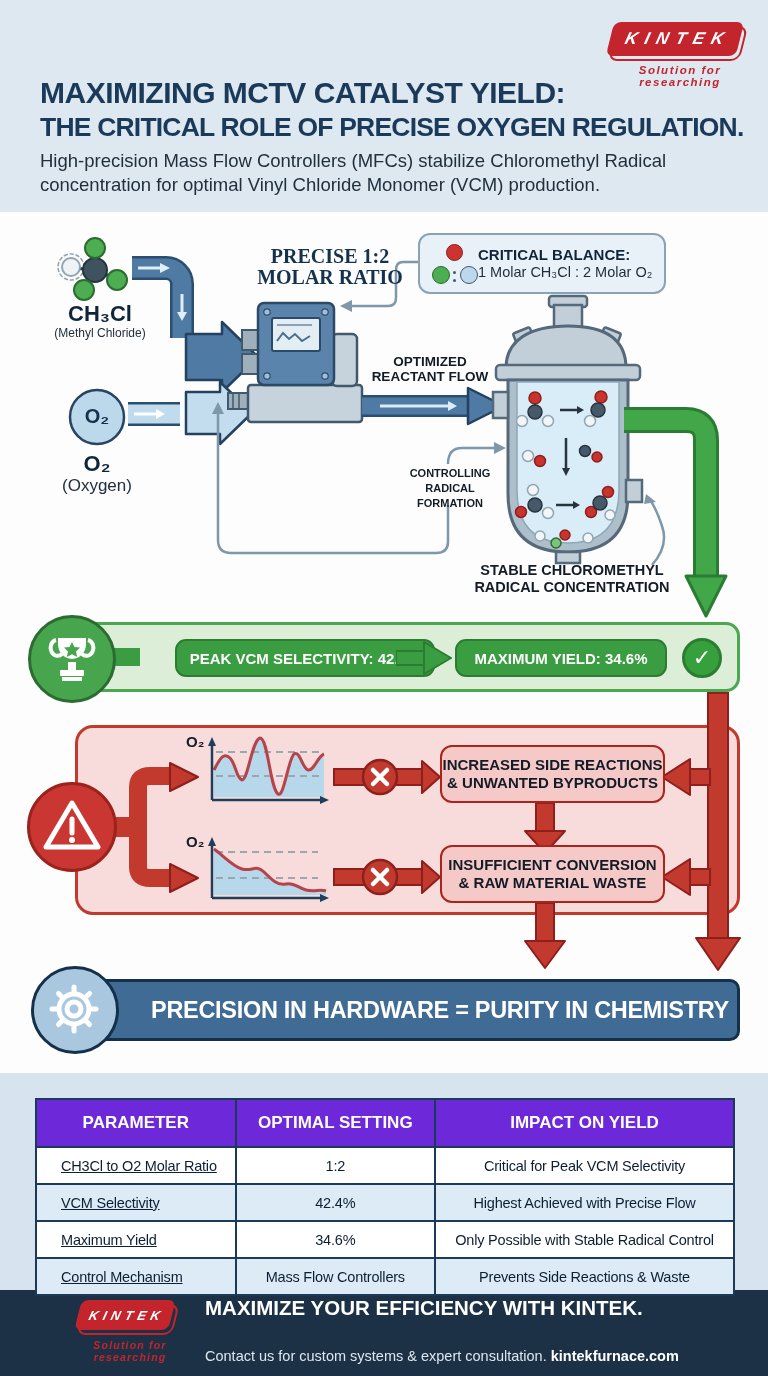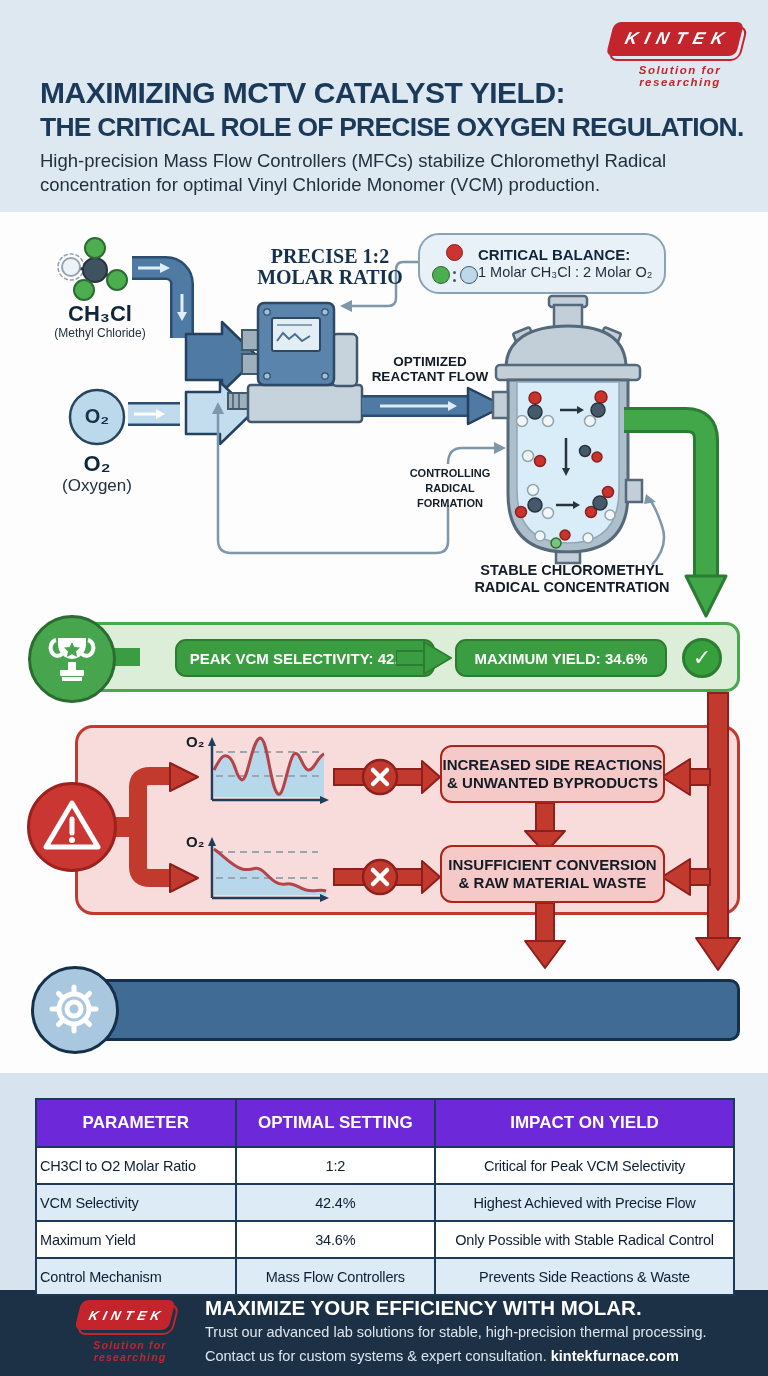--- a/index.html
+++ b/index.html
@@ -21,21 +21,21 @@
      border:2px solid #c4242c;border-radius:9px;z-index:-1;}
   .logo-letters{color:#fff;font-weight:bold;font-style:italic;}
   .logo-tag{color:#c4242c;font-style:italic;font-weight:bold;}
   
   .title1{left:40px;top:76px;font-size:30px;font-weight:bold;letter-spacing:-0.5px;}
   .title2{left:40px;top:112px;font-size:26.5px;font-weight:bold;letter-spacing:-0.8px;}
   .subtitle{left:40px;top:149px;width:700px;font-size:18.5px;line-height:1.32;color:#22303d;}
   
   .dlabel{font-weight:bold;color:#14324d;}
   .critical-box{left:418px;top:233px;width:244px;height:57px;background:#e9f1f8;
-     border:2px solid #8aa2b5;border-radius:21px;display:flex;align-items:center;}
+     border:2px solid #8aa2b5;border-radius:12px;display:flex;align-items:center;}
   .cb-icons{width:58px;height:46px;position:relative;flex:0 0 auto;}
   .dot{position:absolute;border-radius:50%;}
   .cb-text{font-size:14.5px;color:#1e2b38;line-height:19px;}
   .cb-title{font-weight:bold;font-size:15px;color:#10253a;}
   
   .gbanner{left:60px;top:622px;width:680px;height:70px;background:#dcedd8;
      border:3px solid #4aa84f;border-radius:14px;box-sizing:border-box;}
   .gcircle{left:28px;top:615px;width:88px;height:88px;border-radius:50%;background:#47a64d;
      border:3px solid #2c6b31;box-sizing:border-box;}
   .gpill{height:38px;background:#3b9d41;border:2px solid #2c7d31;border-radius:11px;
@@ -59,21 +59,21 @@
      border:3.5px solid #14304b;box-sizing:border-box;}
   .btext{left:140px;top:979px;width:600px;height:62px;line-height:62px;text-align:center;
      color:#fff;font-weight:bold;font-size:23.5px;letter-spacing:-0.3px;}
   
   table.ptable{position:absolute;left:35px;top:1098px;width:700px;border-collapse:collapse;
      background:#fff;}
   .ptable th{background:#6d28d9;color:#fff;font-weight:bold;font-size:17px;height:44px;
      border:2px solid #1b3a57;}
   .ptable td{font-size:14.5px;color:#0d1f33;height:33px;border:2px solid #1b3a57;
      text-align:center;letter-spacing:-0.2px;}
-  .ptable td.c1{text-align:left;padding-left:3px;}
+  .ptable td.c1{text-align:left;padding-left:24px;text-decoration:underline;}
   .ptable tr.alt td{background:#dcebf5;}
   
   .f-head{left:205px;top:1296px;color:#fff;font-weight:bold;font-size:20.5px;}
   .f-line{left:205px;top:1324px;color:#dde6ee;font-size:14.5px;}
   .f-line2{left:205px;top:1348px;color:#dde6ee;font-size:14.5px;}
   .f-site{color:#fff;font-weight:bold;}
 </style>
 </head>
 <body>
 
@@ -365,20 +365,21 @@
         <line x1="40" y1="56" x2="40" y2="62"></line>
         <line x1="18" y1="40" x2="24" y2="40"></line>
         <line x1="56" y1="40" x2="62" y2="40"></line>
         <line x1="24.5" y1="24.5" x2="29" y2="29"></line>
         <line x1="51" y1="51" x2="55.5" y2="55.5"></line>
         <line x1="55.5" y1="24.5" x2="51" y2="29"></line>
         <line x1="29" y1="51" x2="24.5" y2="55.5"></line>
       </g>
     </svg>
   </div>
+  <div class="abs btext">PRECISION IN HARDWARE = PURITY IN CHEMISTRY</div>
 
   <table class="ptable">
     <colgroup>
         <col style="width:200px">
         <col style="width:200px">
         <col style="width:300px">
       </colgroup>
     <thead>
       <tr>
         <th>PARAMETER</th>
@@ -409,20 +410,19 @@
       </tr>
     </tbody>
   </table>
 
   <div class="abs" style="left:78px;top:1300px;width:150px;">
     <div class="logo-plate" style="width:94px;height:30px;">
       <span class="logo-letters" style="font-size:13px;letter-spacing:4.5px;padding-left:4px;">KINTEK</span>
     </div>
     <div class="logo-tag" style="margin-top:9px;margin-left:-18px;font-size:10.5px;letter-spacing:1.2px;width:140px;text-align:center;">Solution for researching</div>
   </div>
-  <div class="abs f-head">MAXIMIZE YOUR EFFICIENCY WITH MOLAR.</div>
-  <div class="abs f-line">Trust our advanced lab solutions for stable, high-precision thermal processing.</div>
+  <div class="abs f-head">MAXIMIZE YOUR EFFICIENCY WITH KINTEK.</div>
   <div class="abs f-line2">
     <span>Contact us for custom systems &amp; expert consultation.</span>
     <span class="f-site">kintekfurnace.com</span>
   </div>
 
 </div>
 
 </body></html>

